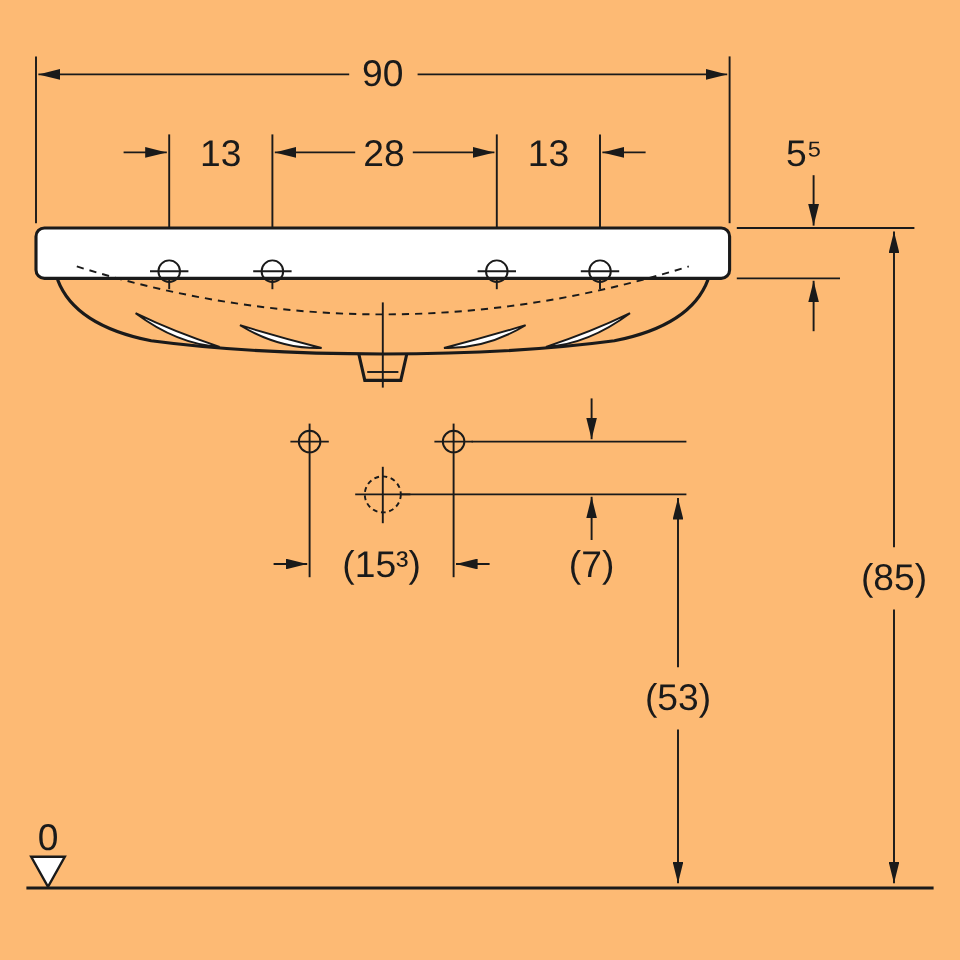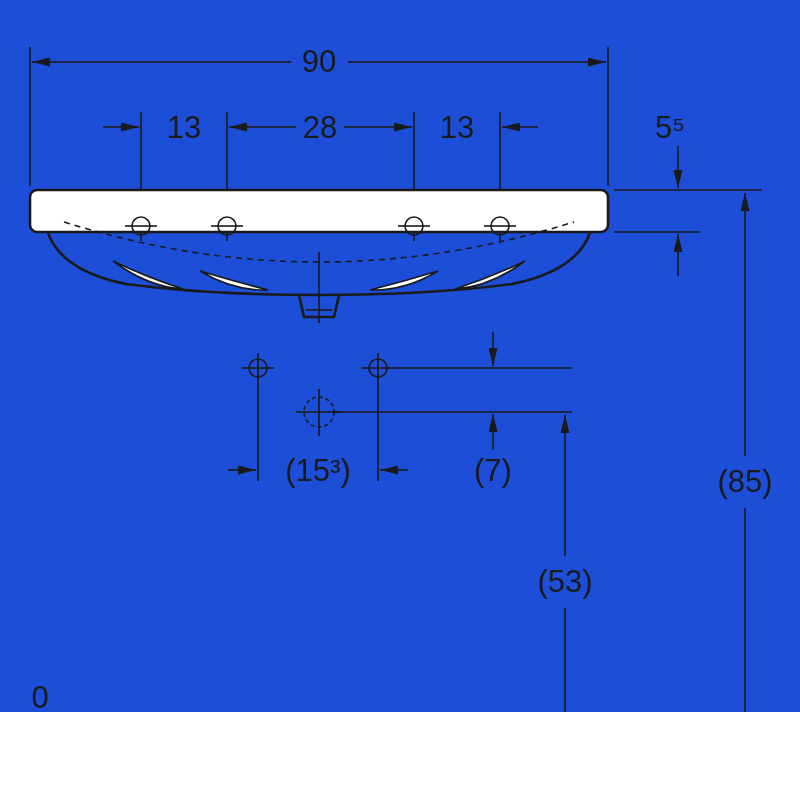--- a/index.html
+++ b/index.html
@@ -2,23 +2,23 @@
 <html><head>
 <meta charset="utf-8">
 <style>
   html, body {
     margin: 0;
     padding: 0;
     background: #ffffff;
   }
   .canvas {
     width: 800px;
-    height: 712px;
+    height: 800px;
     position: relative;
-    background: #1d4ed8;
+    background: #fdba74;
   }
   svg text {
     font-family: "Liberation Sans", "DejaVu Sans", sans-serif;
     font-size: 31px;
     fill: #1a1a1a;
   }
   .thin  { stroke: #1a1a1a; stroke-width: 1.6; fill: none; }
   .thick { stroke: #1a1a1a; stroke-width: 2.6; fill: none; }
   .whitefill { fill: #ffffff; }
   .dashed { stroke-dasharray: 6 5; }

